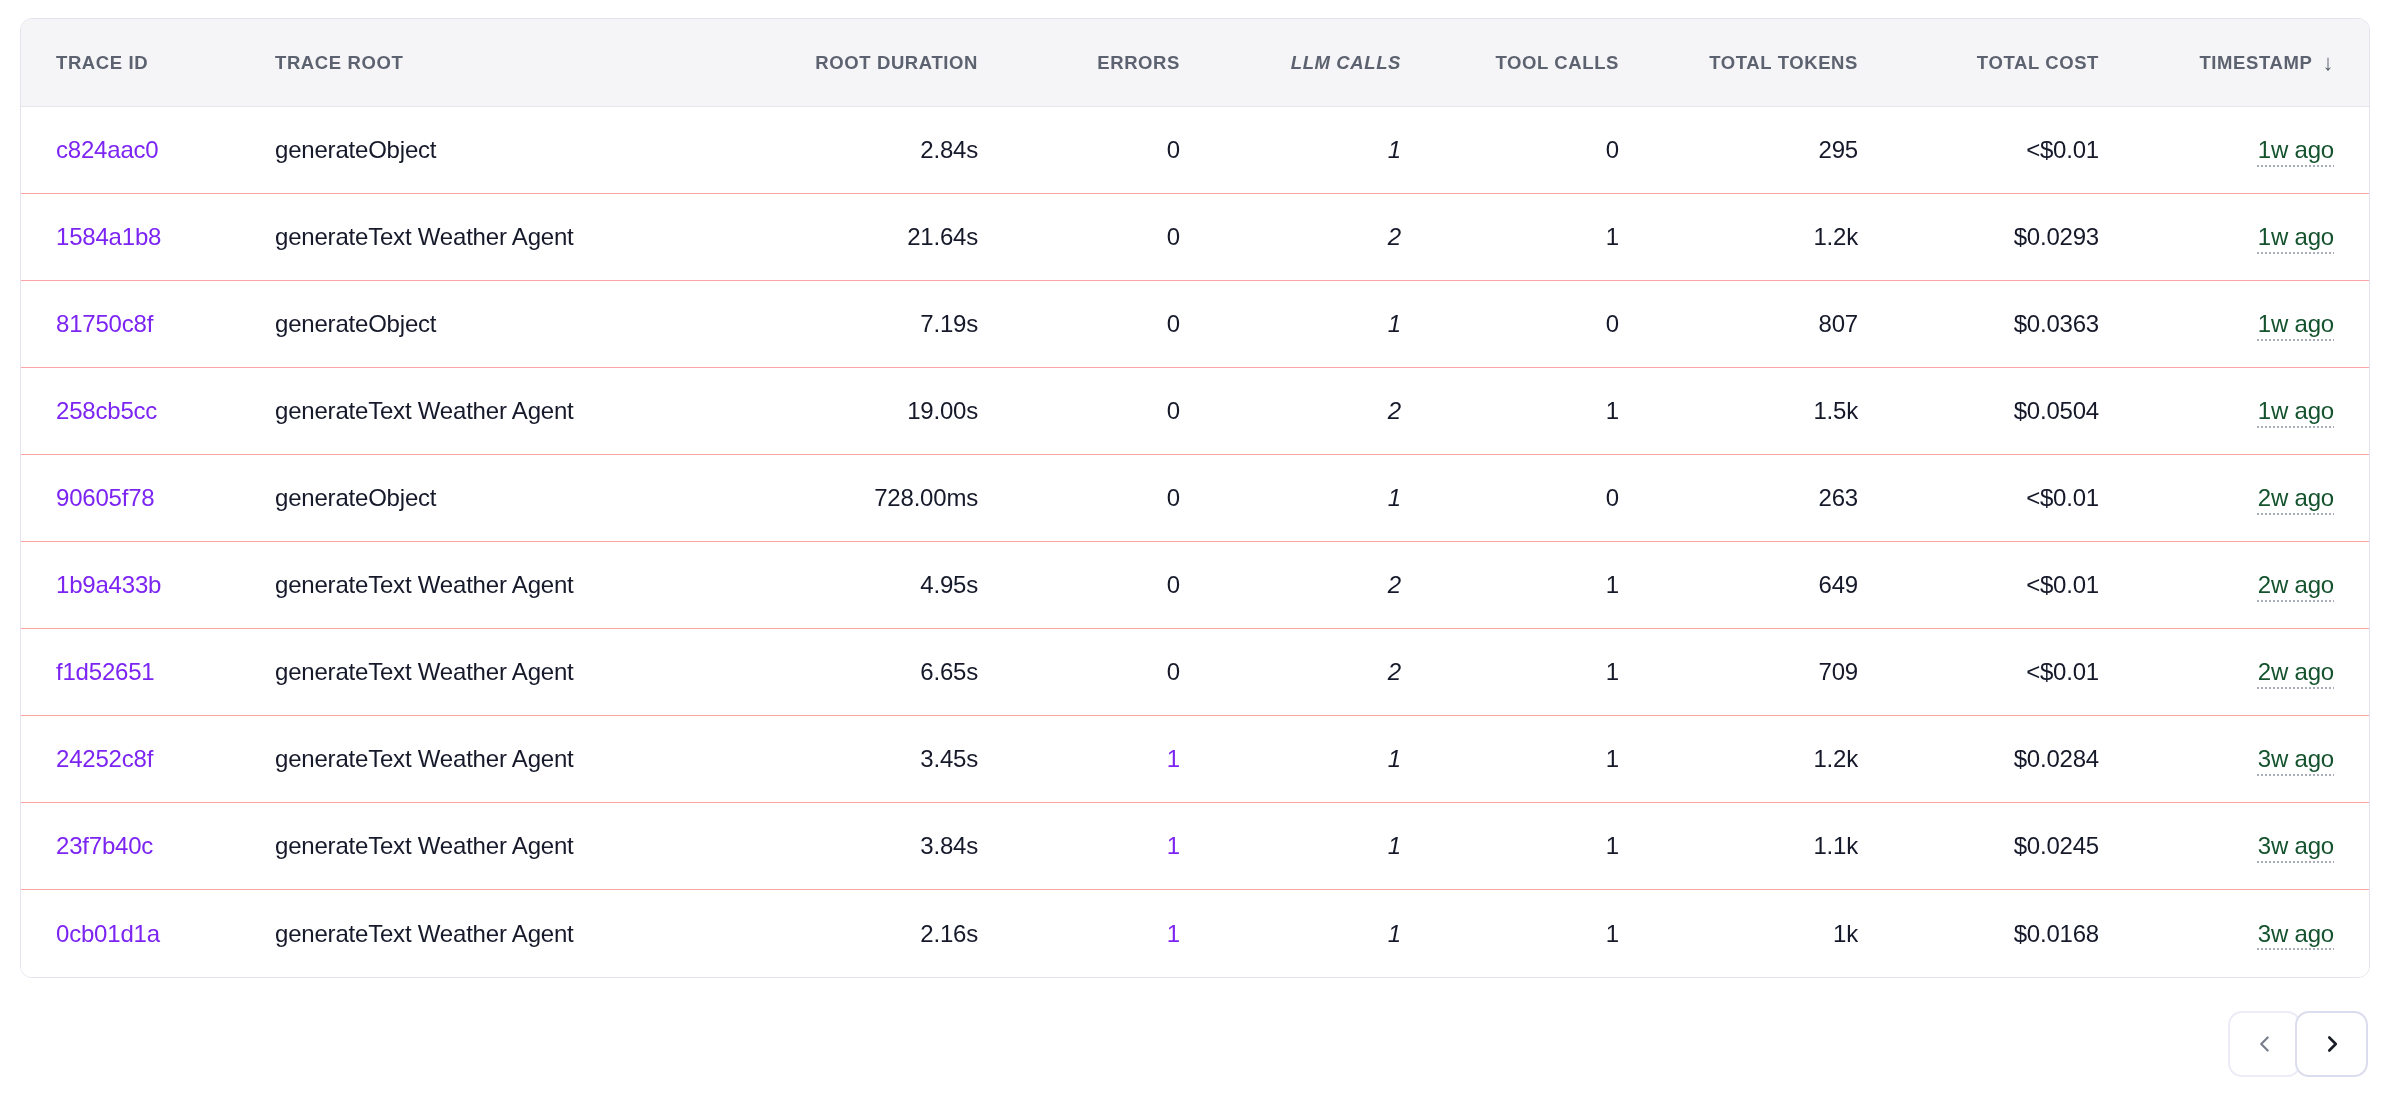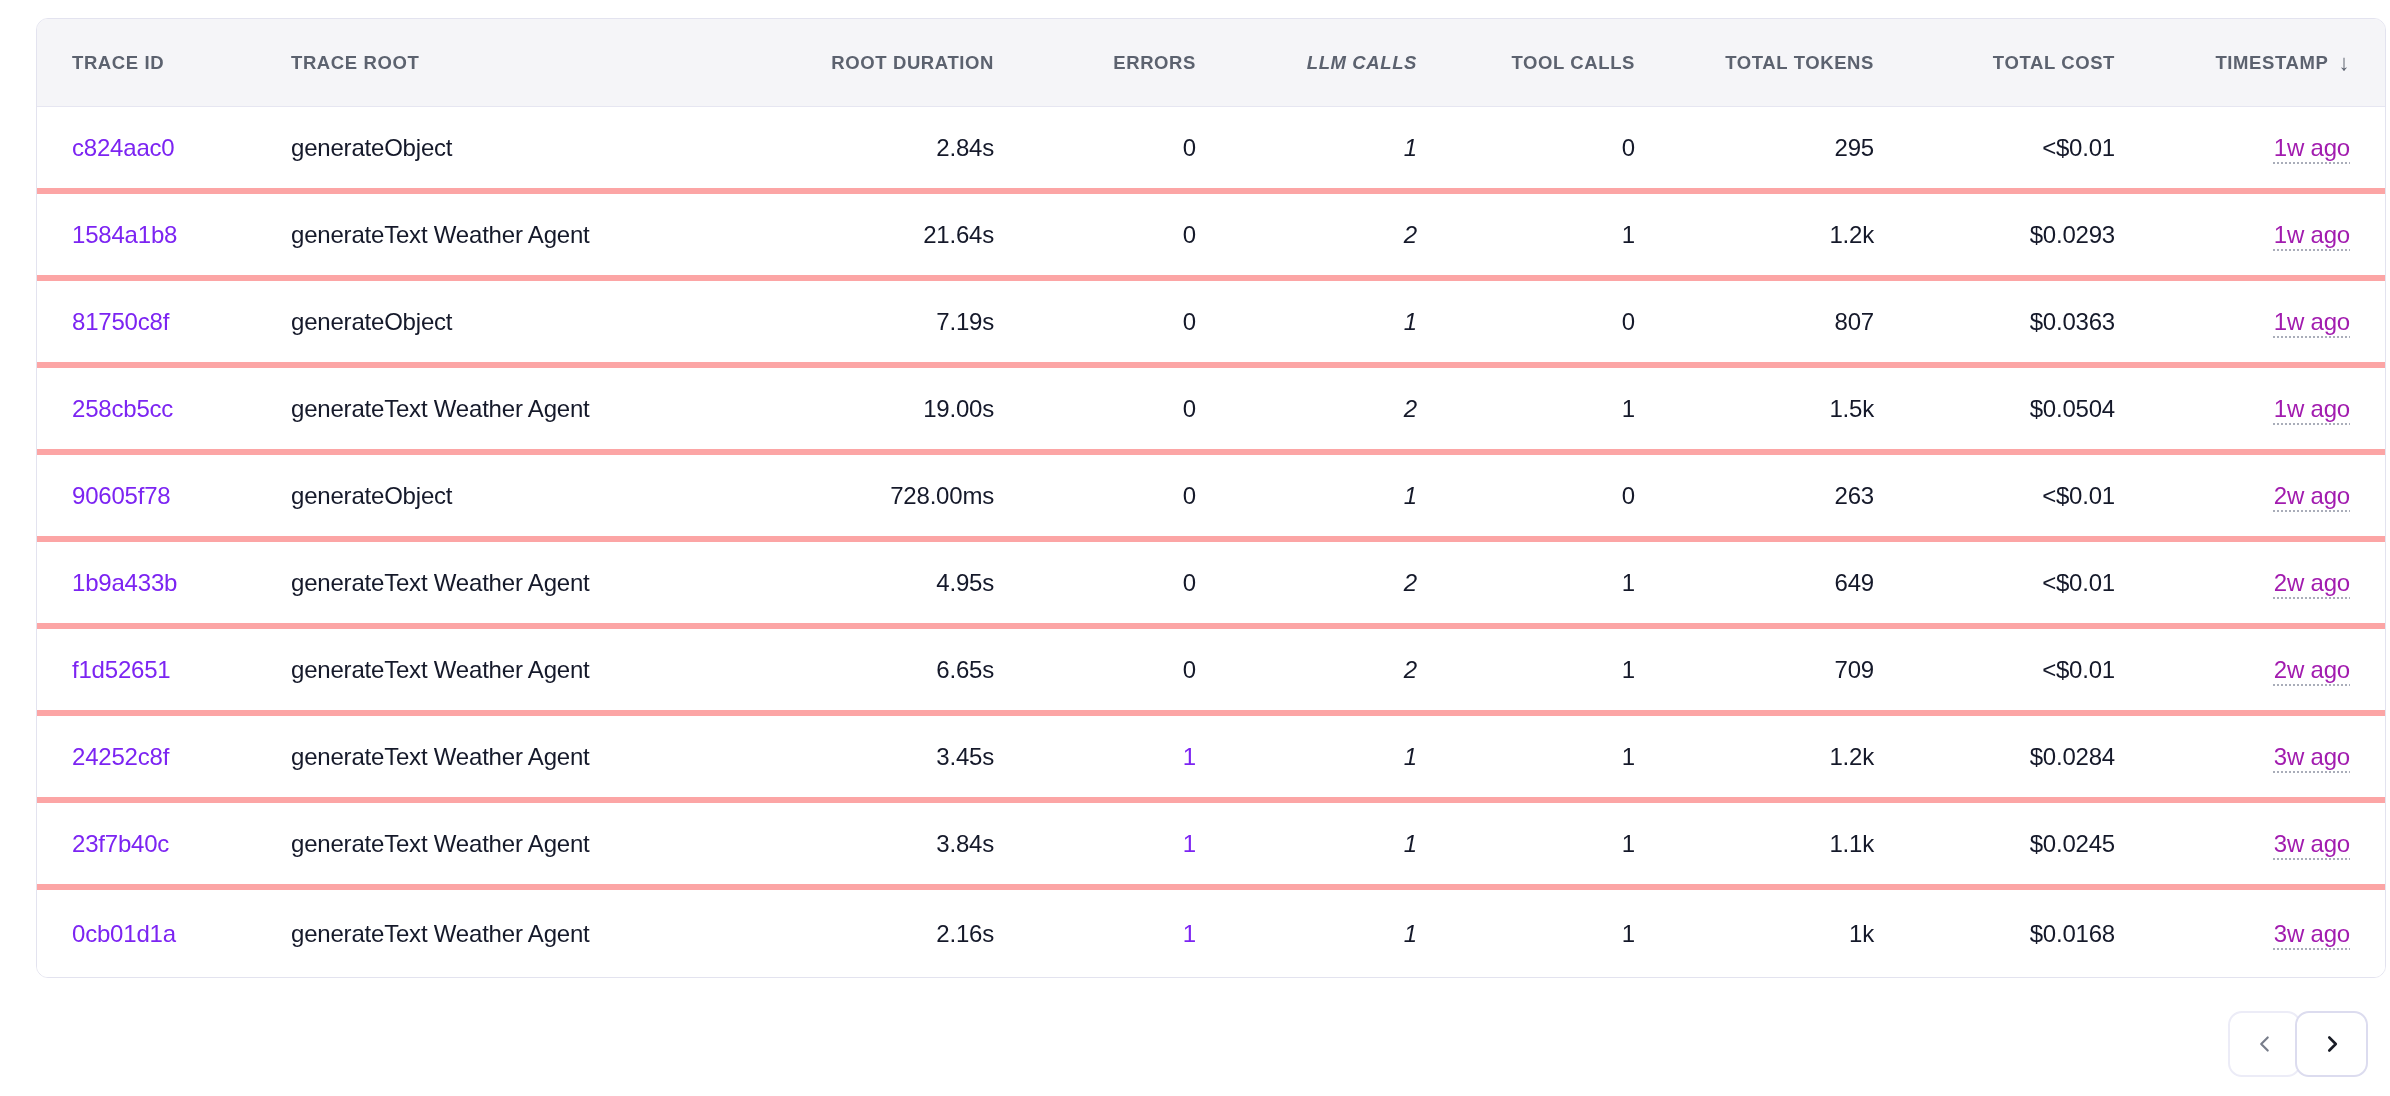--- a/index.html
+++ b/index.html
@@ -1,39 +1,39 @@
 <!DOCTYPE html>
 <html><head>
 <meta charset="utf-8">
 <style>
   * { margin:0; padding:0; box-sizing:border-box; }
   html,body { width:2390px; height:1096px; background:#ffffff; overflow:hidden;
               font-family:"Liberation Sans", sans-serif; }
 
   .table-wrap {
-    position:absolute; left:36px; top:18px; width:2350px;
+    position:absolute; left:20px; top:18px; width:2350px;
     border:1px solid #e3e3ef; border-radius:12px; overflow:hidden;
     background:#ffffff;
   }
 
   .thead {
     display:flex; align-items:center; height:88px;
     background:#f5f5f8; border-bottom:1px solid #e6e6f1;
     padding:0 35px;
   }
   .th {
     display:flex; align-items:center; gap:10px;
     font-size:18.5px; font-weight:700; letter-spacing:0.6px;
     color:#5c626f; text-transform:uppercase; white-space:nowrap;
   }
   .sort-icon { font-size:22px; font-weight:400; color:#5c626f; }
 
   .tr {
     display:flex; align-items:center; height:87px;
-    padding:0 35px; border-bottom:6px solid #fca5a5;
+    padding:0 35px; border-bottom:1px solid #fca5a5;
     background:#ffffff;
   }
   .tr:last-child { border-bottom:none; }
 
   .td, .th { flex:0 0 auto; }
   .align-left  { justify-content:flex-start; text-align:left; }
   .align-right { justify-content:flex-end;   text-align:right; }
   .td { display:flex; align-items:center; font-size:24px; color:#15192a;
         white-space:nowrap; letter-spacing:-0.2px; }
 
@@ -43,21 +43,21 @@
   .col-3 { width:202px;padding-left:47px; }
   .col-4 { width:221px;font-style:italic; }
   .col-5 { width:218px; }
   .col-6 { width:239px; }
   .col-7 { width:241px; }
   .col-8 { width:235px; }
 
   .trace-link { color:#7c24f2; text-decoration:none; cursor:pointer; }
   .has-error  { color:#7c24f2; }
   .ts {
-    color:#a21caf; cursor:default;
+    color:#14532d; cursor:default;
     text-decoration:underline dotted #a9adb9;
     text-decoration-thickness:2px; text-underline-offset:7px;
   }
 
   .pager {
     position:absolute; right:22px; top:1011px;
     display:flex; align-items:center;
   }
   .pbtn {
     width:73px; height:66px; background:#ffffff;

